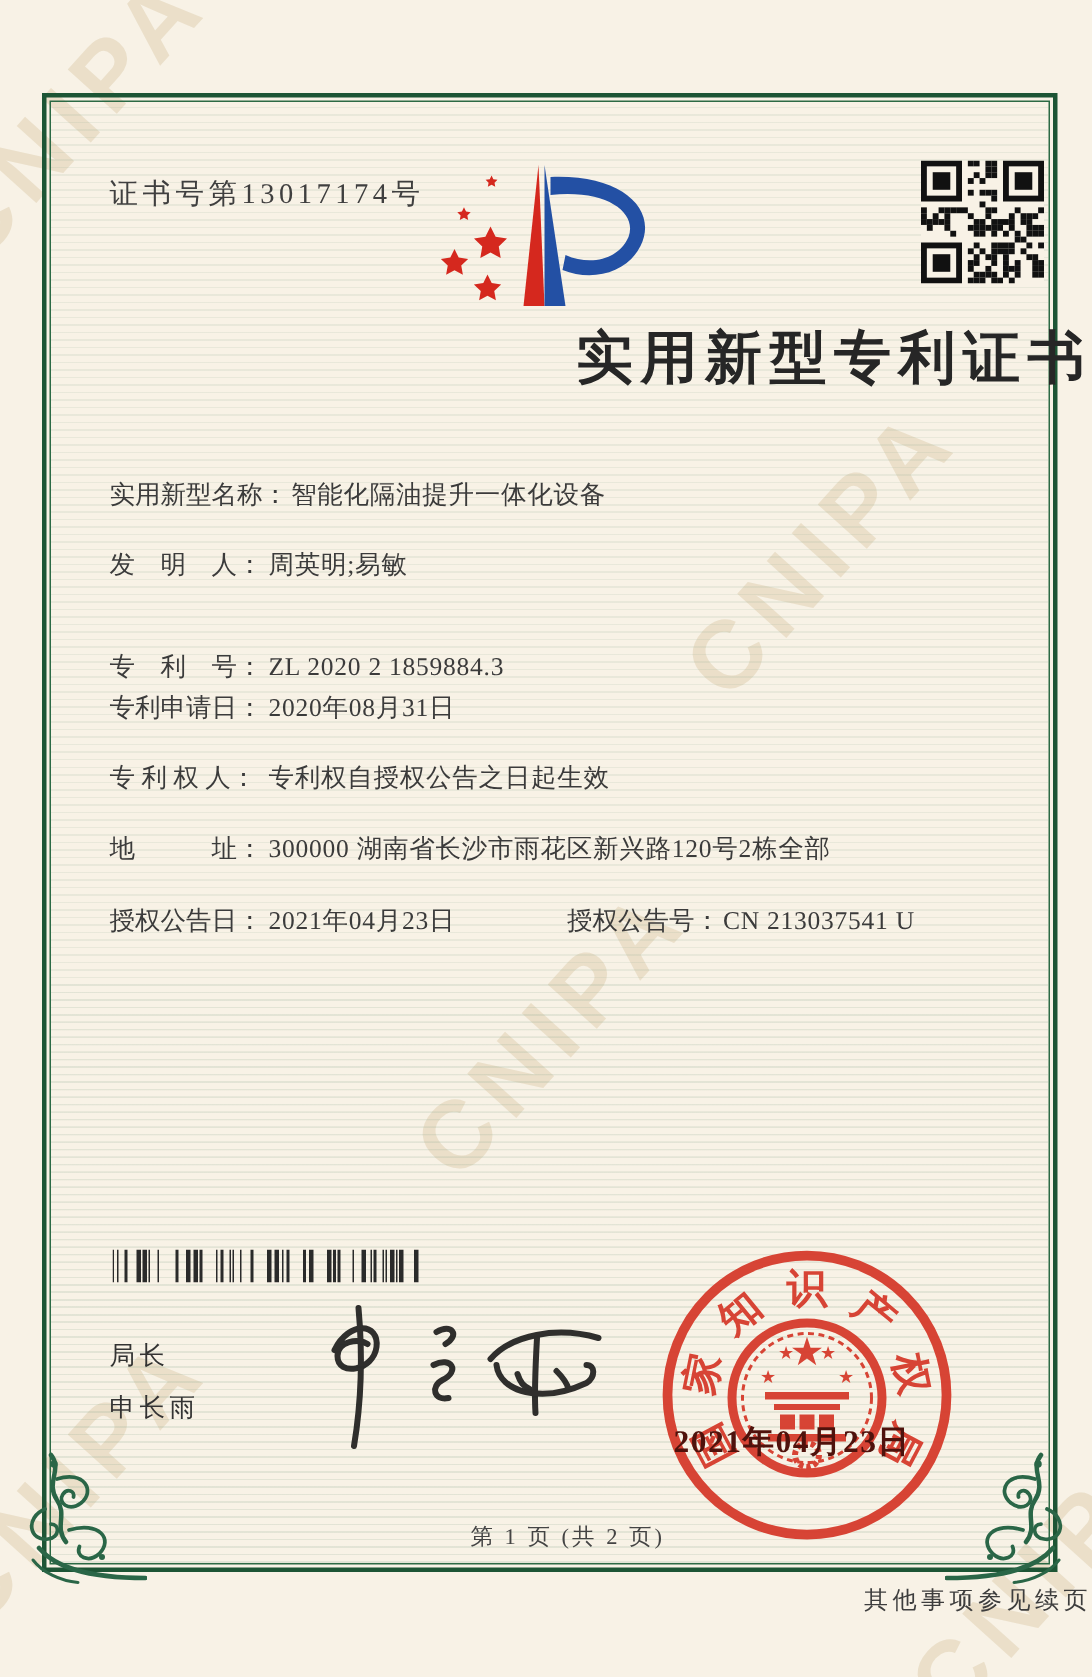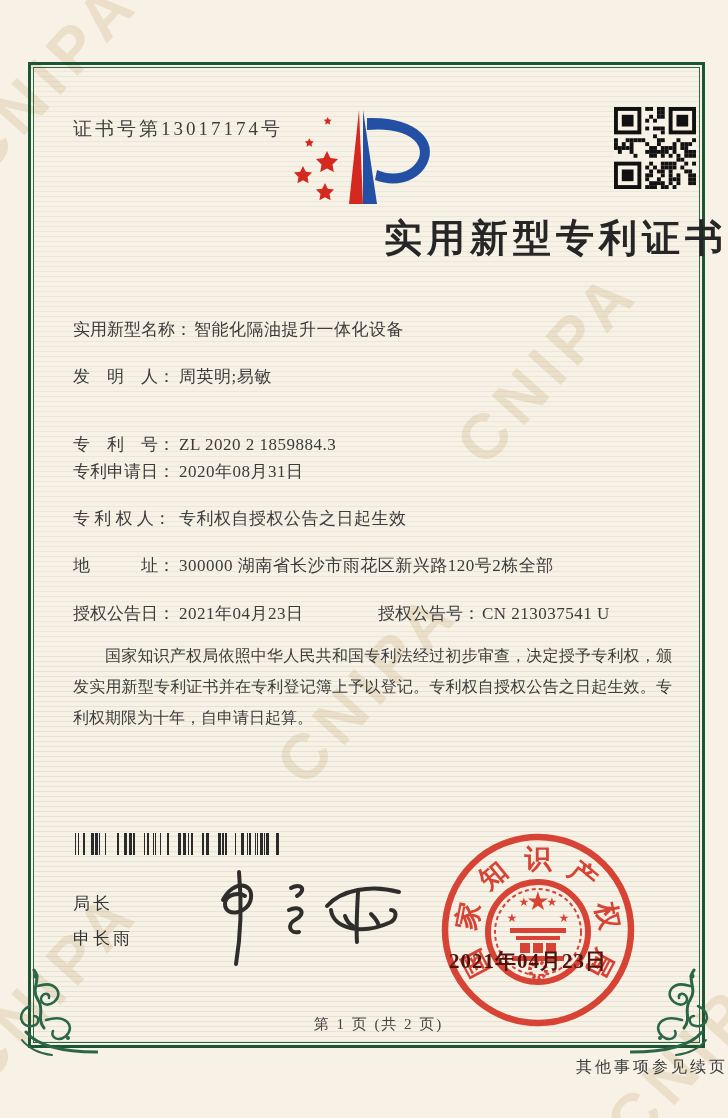--- a/index.html
+++ b/index.html
@@ -277,21 +277,20 @@
 <div class="abs field-row" style="top:602px;width:600px;">
   <span class="grant-cell" style="left:0;">
     <span class="flabel">授权公告日：</span><span class="fvalue">2021年04月23日</span>
   </span>
   <span class="grant-cell" style="left:305px;">
     <span>授权公告号：</span><span class="fvalue">CN 213037541 U</span>
   </span>
 </div>
 
 <div class="abs body-text">
-  <p>国家知识产权局依照中华人民共和国专利法经过初步审查，决定授予专利权，颁发实用新型专利证书并在专利登记簿上予以登记。专利权自授权公告之日起生效。专利权期限为十年，自申请日起算。</p>
 </div>
 
 <svg class="abs" style="left:75px;top:833px;" width="205" height="22" viewBox="0 0 205 22">
   <g id="barcode-bars" fill="#2a2a2a">
       <rect x="0" y="0" width="1" height="22"></rect>
       <rect x="3" y="0" width="1" height="22"></rect>
       <rect x="8" y="0" width="2" height="22"></rect>
       <rect x="16" y="0" width="3" height="22"></rect>
       <rect x="20" y="0" width="3" height="22"></rect>
       <rect x="24" y="0" width="1" height="22"></rect>

